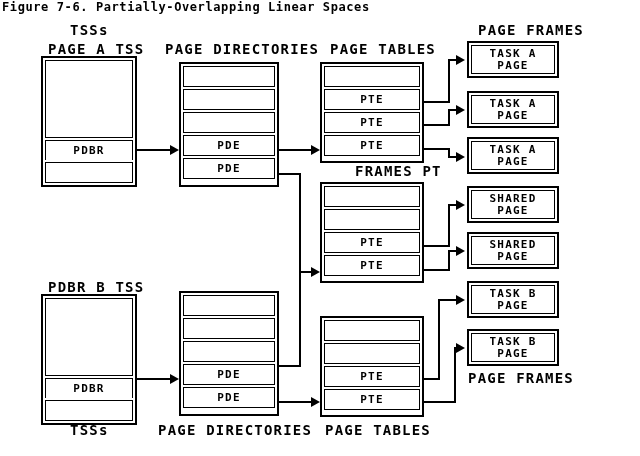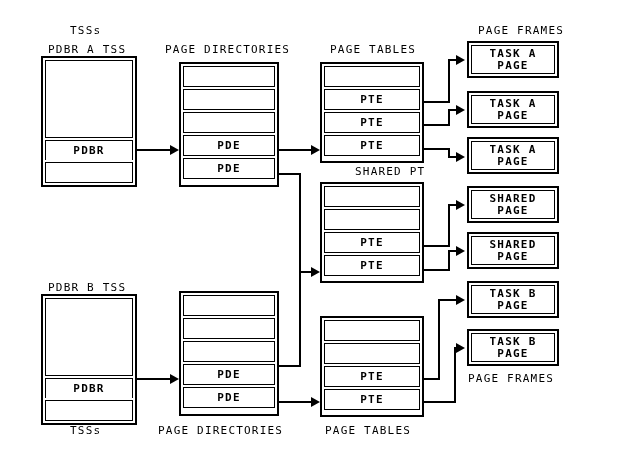--- a/index.html
+++ b/index.html
@@ -6,22 +6,22 @@
   #page{
     position:relative;
     width:640px;height:456px;
     background:#ffffff;
     overflow:hidden;
     font-family:"DejaVu Sans Mono","Liberation Mono",monospace;
     color:#000000;
   }
   .lbl{
     position:absolute;
-    font-weight:normal;
-    font-size:11px;
+    font-weight:bold;
+    font-size:14px;
     letter-spacing:1.2px;
     white-space:pre;
     line-height:13px;
     color:#000;
   }
   #title{
     position:absolute;left:2px;top:0px;
     font-weight:bold;font-size:12px;
     letter-spacing:0.6px;white-space:pre;
     color:#000;
@@ -84,27 +84,28 @@
     border-top:5px solid transparent;
     border-bottom:5px solid transparent;
     border-left:9px solid #000;
   }
 </style>
 </head>
 <body>
 
 <div id="page">
 
+  <div id="title">Figure 7-6. Partially-Overlapping Linear Spaces</div>
 
   <div class="lbl" style="left:70px;top:24px;">TSSs</div>
-  <div class="lbl" style="left:48px;top:43px;">PDBR A TSS</div>
+  <div class="lbl" style="left:48px;top:43px;">PAGE A TSS</div>
   <div class="lbl" style="left:165px;top:43px;">PAGE DIRECTORIES</div>
   <div class="lbl" style="left:330px;top:43px;">PAGE TABLES</div>
   <div class="lbl" style="left:478px;top:24px;">PAGE FRAMES</div>
-  <div class="lbl" style="left:355px;top:165px;">SHARED PT</div>
+  <div class="lbl" style="left:355px;top:165px;">FRAMES PT</div>
 
   <div class="lbl" style="left:48px;top:281px;">PDBR B TSS</div>
   <div class="lbl" style="left:70px;top:424px;">TSSs</div>
   <div class="lbl" style="left:158px;top:424px;">PAGE DIRECTORIES</div>
   <div class="lbl" style="left:325px;top:424px;">PAGE TABLES</div>
   <div class="lbl" style="left:468px;top:372px;">PAGE FRAMES</div>
 
   <div class="stack" style="left:41px;top:56px;width:96px;height:110px;">
     <div class="srow" style="height:78px;"></div>
     <div class="srow" style="height:21px;">PDBR</div>

